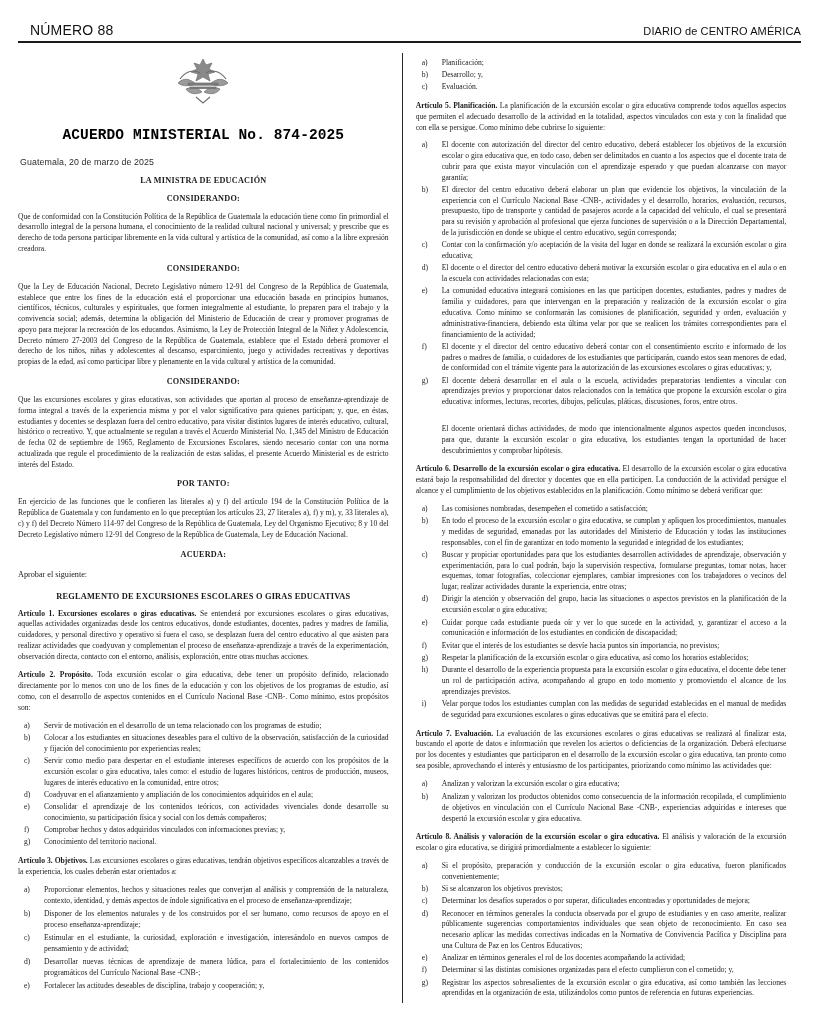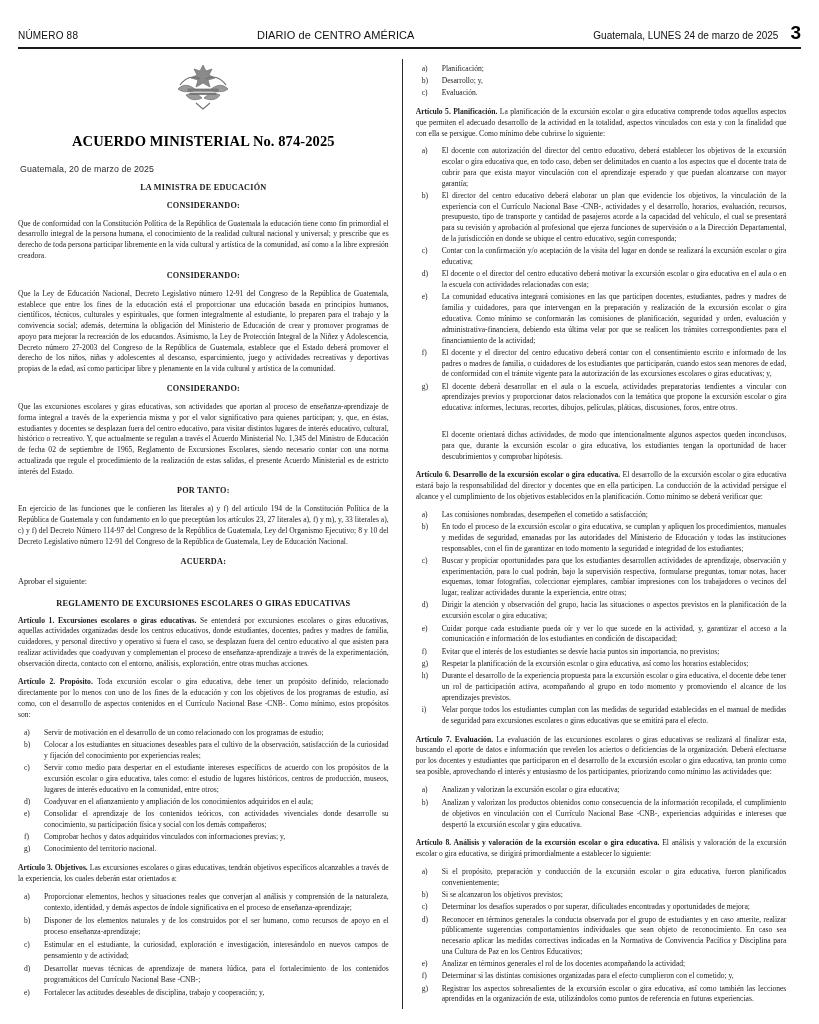--- a/index.html
+++ b/index.html
@@ -11,21 +11,21 @@
     overflow:hidden;
   }
   .page { position:relative; width:819px; height:1024px; box-sizing:border-box; padding:0; }
 
   
   .masthead {
     display:flex; align-items:baseline; justify-content:space-between;
     padding:22px 18px 3px 18px;
     font-family:"Liberation Sans", sans-serif;
   }
-  .mast-left { font-size:10px; letter-spacing:.2px; color:#111; }
+  .mast-left { font-size:14px; letter-spacing:.2px; color:#111;margin-left:12px; }
   .mast-center { font-size:11px; color:#111; letter-spacing:.1px; white-space:nowrap; }
   .mast-right { display:flex; align-items:baseline; gap:12px; }
   .mast-date { font-size:10px; color:#111; white-space:nowrap; }
   .mast-page { font-size:19px; font-weight:bold; color:#000; }
   .mast-rule { height:1.6px; background:#1a1a1a; margin:0 18px; }
 
   
   .columns { display:flex; padding:8px 18px 0 18px; height:960px; box-sizing:border-box; }
   .col { box-sizing:border-box; }
   .col-left  { width:49%; padding-right:13px; }
@@ -36,21 +36,21 @@
   .emblem { text-align:center; margin:2px 0 6px 0; }
   .emblem svg { display:inline-block; }
 
   
   h1.ministry {
     font-family:"Liberation Sans", sans-serif;
     font-size:18.5px; font-weight:bold; text-align:center;
     margin:6px 0 0 0; letter-spacing:.2px; color:#000;
   }
   h2.acuerdo {
-    font-family:Liberation Serif, serif;
+    font-family:Liberation Mono, monospace;
     font-size:14.5px; font-weight:bold; text-align:center;
     margin:14px 0 0 0; letter-spacing:.1px; color:#000;
   }
   .place-date {
     font-family:Liberation Sans, sans-serif;
     font-size:8.8px; margin:14px 0 0 2px; color:#2c2c2c; letter-spacing:.1px;
   }
   .ctr-bold {
     text-align:center; font-weight:bold; font-size:8.2px;
     margin:9px 0 0 0; letter-spacing:.25px;
@@ -82,24 +82,20 @@
   ol.letters.sparse > li { margin-bottom:2.5px; }
 </style>
 </head>
 <body>
 
 <div class="page">
 
   <div class="masthead">
     <div class="mast-left">NÚMERO 88</div>
     <div class="mast-center">DIARIO de CENTRO AMÉRICA</div>
-    <div class="mast-right">
-      <div class="mast-date">Guatemala, LUNES 24 de marzo de 2025</div>
-      <div class="mast-page">3</div>
-    </div>
   </div>
   <div class="mast-rule"></div>
 
   <div class="columns">
 
     <div class="col col-left">
 
       <div class="emblem">
         <svg width="74" height="56" viewBox="0 0 74 56" aria-hidden="true">
           <g fill="#6f6f6f" stroke="#6f6f6f" stroke-width="0.7">
@@ -144,21 +140,21 @@
       <div>
 
         <p class="body">
           <span class="art-head">Artículo 1. Excursiones escolares o giras educativas.</span><span> Se entenderá por excursiones escolares o giras educativas, aquellas actividades organizadas desde los centros educativos, donde estudiantes, docentes, padres y madres de familia, cuidadores, y personal directivo y operativo si fuera el caso, se desplazan fuera del centro educativo al que asisten para realizar actividades que coadyuvan y complementan el proceso de enseñanza-aprendizaje a través de la experimentación, observación directa, contacto con el entorno, análisis, exploración, entre otras muchas acciones.</span>
         </p>
 
         <p class="body">
           <span class="art-head">Artículo 2. Propósito.</span><span> Toda excursión escolar o gira educativa, debe tener un propósito definido, relacionado directamente por lo menos con uno de los fines de la educación y con los objetivos de los programas de estudio, así como, con el desarrollo de aspectos contenidos en el Currículo Nacional Base -CNB-. Como mínimo, estos propósitos son:</span>
         </p>
         <ol class="letters">
-          <li><span class="mk">a)</span><span>Servir de motivación en el desarrollo de un como relacionado con los programas de estudio;</span></li>
+          <li><span class="mk">a)</span><span>Servir de motivación en el desarrollo de un tema relacionado con los programas de estudio;</span></li>
           <li><span class="mk">b)</span><span>Colocar a los estudiantes en situaciones deseables para el cultivo de la observación, satisfacción de la curiosidad y fijación del conocimiento por experiencias reales;</span></li>
           <li><span class="mk">c)</span><span>Servir como medio para despertar en el estudiante intereses específicos de acuerdo con los propósitos de la excursión escolar o gira educativa, tales como: el estudio de lugares históricos, centros de producción, museos, lugares de interés educativo en la comunidad, entre otros;</span></li>
           <li><span class="mk">d)</span><span>Coadyuvar en el afianzamiento y ampliación de los conocimientos adquiridos en el aula;</span></li>
           <li><span class="mk">e)</span><span>Consolidar el aprendizaje de los contenidos teóricos, con actividades vivenciales donde desarrolle su conocimiento, su participación física y social con los demás compañeros;</span></li>
           <li><span class="mk">f)</span><span>Comprobar hechos y datos adquiridos vinculados con informaciones previas; y,</span></li>
           <li><span class="mk">g)</span><span>Conocimiento del territorio nacional.</span></li>
         </ol>
 
         <p class="body">
           <span class="art-head">Artículo 3. Objetivos.</span><span> Las excursiones escolares o giras educativas, tendrán objetivos específicos alcanzables a través de la experiencia, los cuales deberán estar orientados a:</span>

